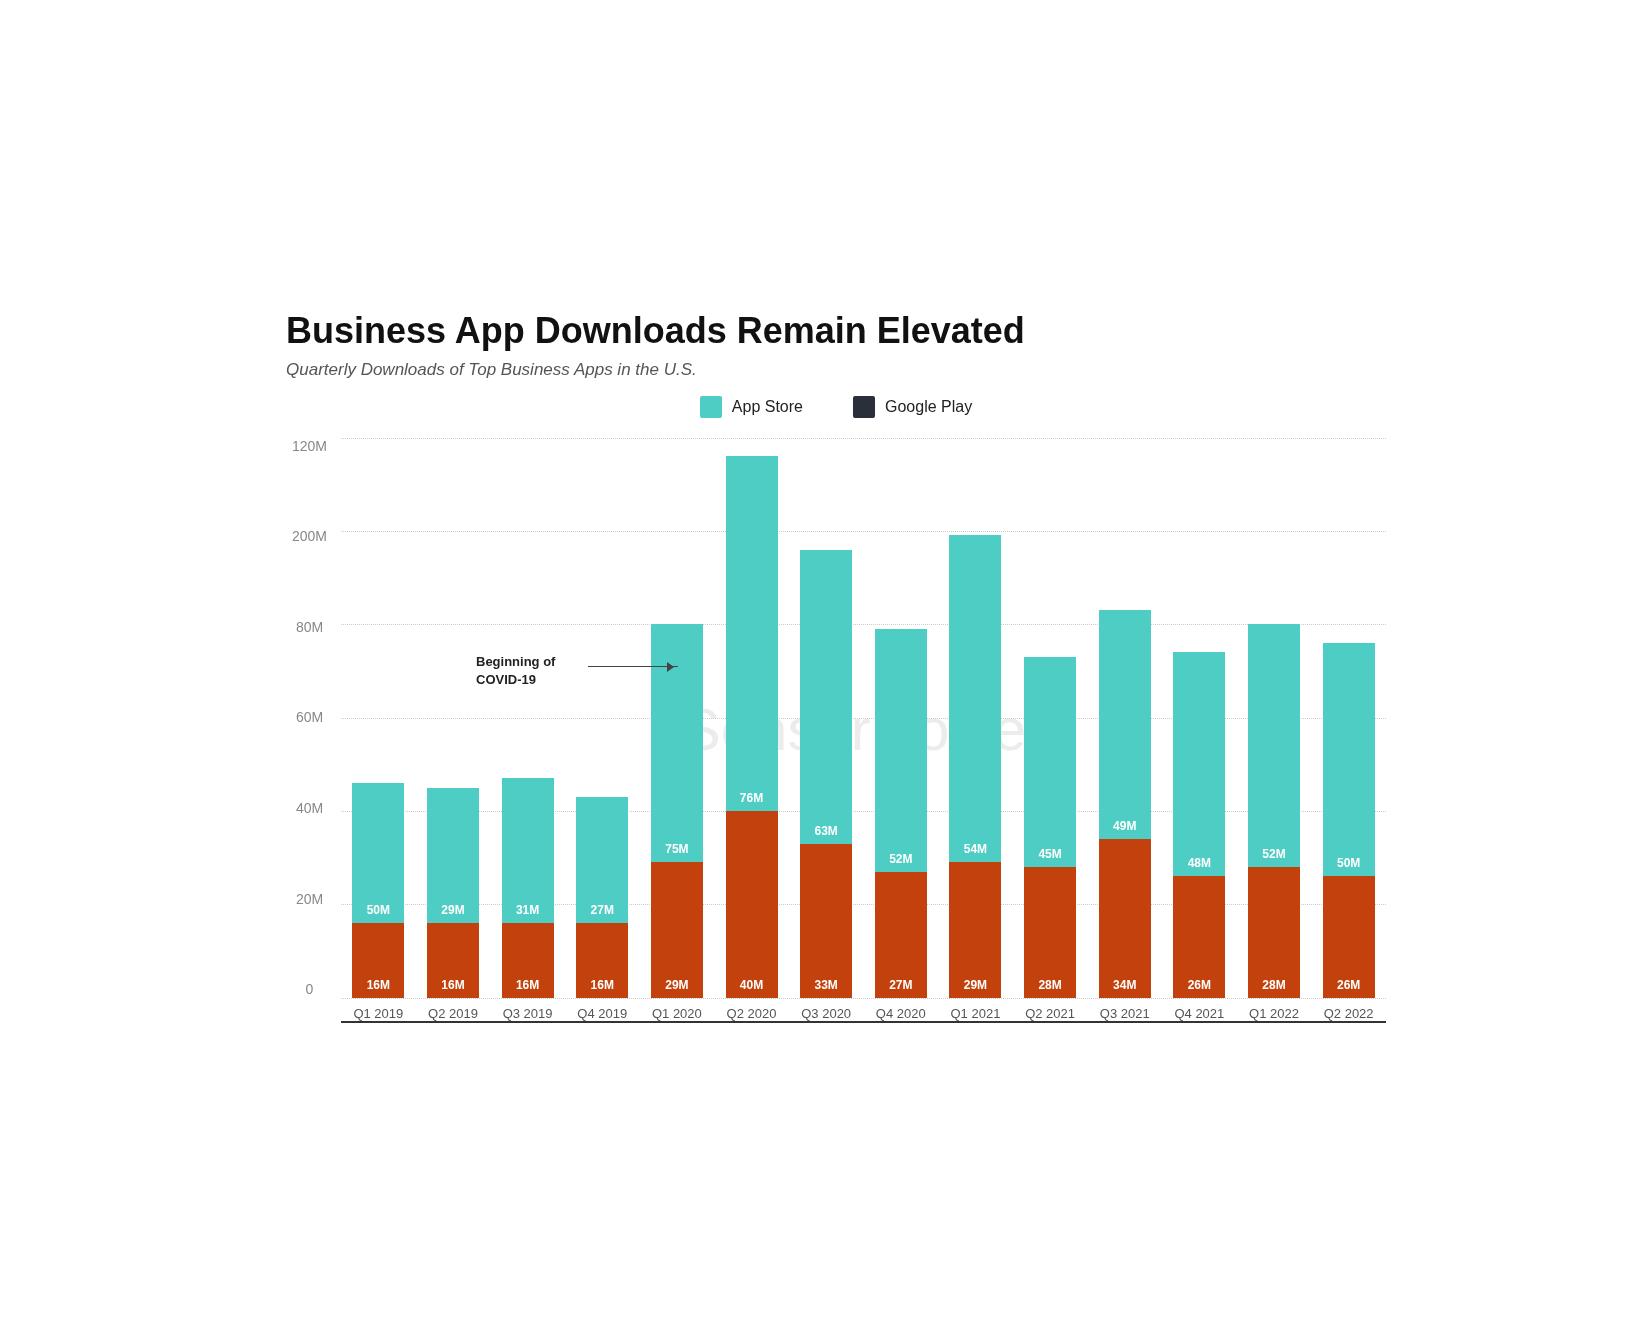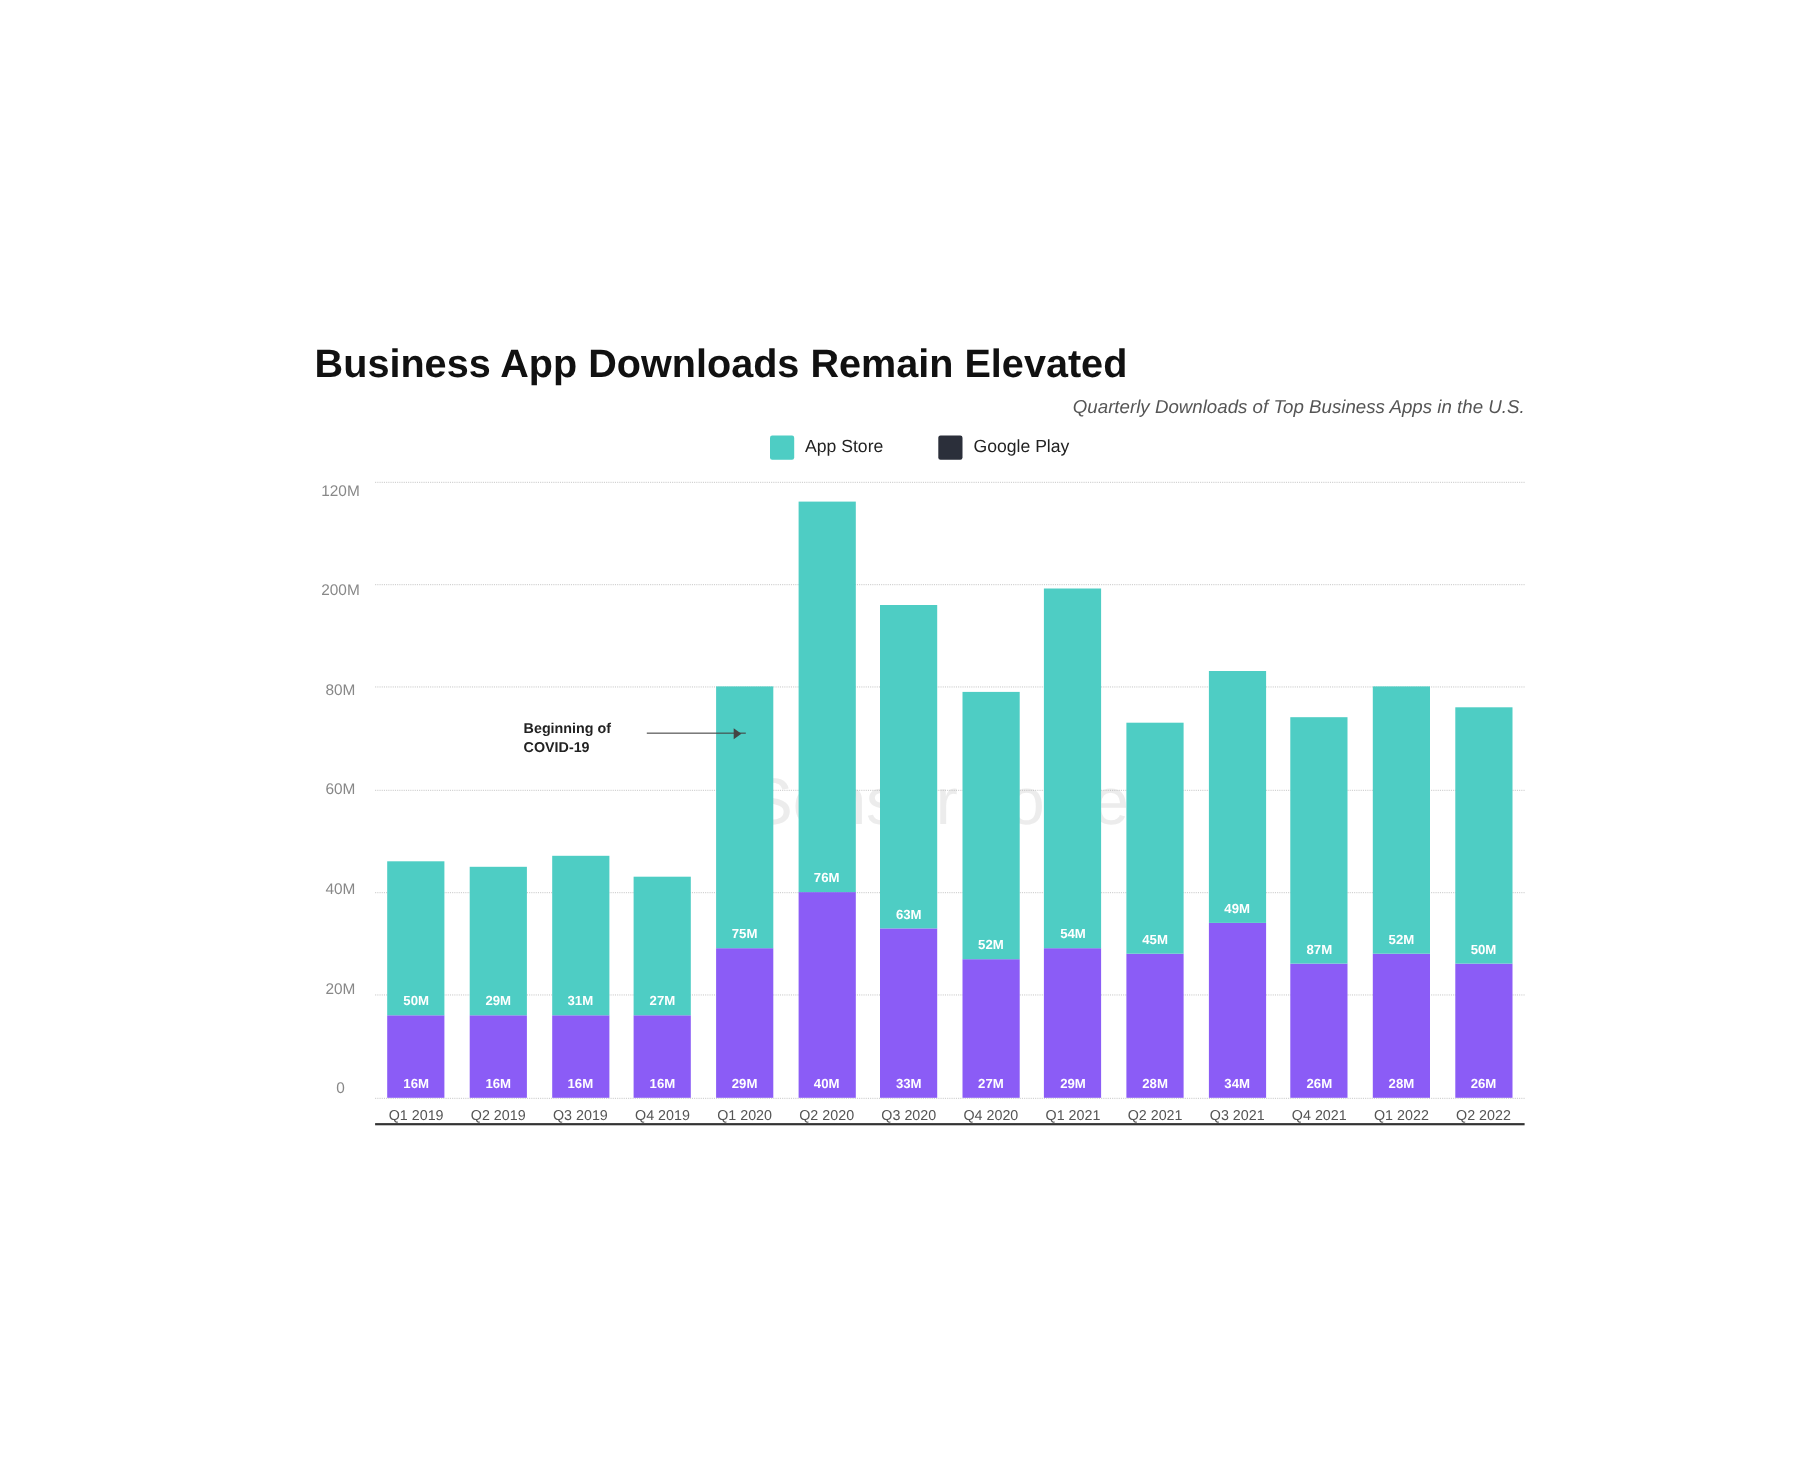--- a/index.html
+++ b/index.html
@@ -24,21 +24,20 @@
       color: #111111;
       margin-bottom: 8px;
       font-family: Arial, sans-serif;
     }
     .chart-subtitle {
       font-size: 17px;
       color: #555555;
       font-style: italic;
       margin-bottom: 16px;
       font-family: Arial, sans-serif;
-      text-align: right;
     }
     .legend {
       display: flex;
       justify-content: center;
       gap: 50px;
       margin-bottom: 20px;
     }
     .legend-item {
       display: flex;
       align-items: center;
@@ -110,21 +109,21 @@
       flex-direction: column-reverse;
       align-items: stretch;
       width: 52px;
       position: relative;
     }
     .bar-segment-teal {
       background: #4ecdc4;
       position: relative;
     }
     .bar-segment-dark {
-      background: #8b5cf6;
+      background: #c2410c;
       position: relative;
     }
     .bar-label {
       font-size: 12px;
       color: #ffffff;
       font-family: Arial, sans-serif;
       font-weight: 600;
       position: absolute;
       left: 50%;
       transform: translateX(-50%);
@@ -365,21 +364,21 @@
               </div>
             </div>
           </div>
           <div class="bar-group">
             <div class="bar-stack">
               <div class="bar-segment-dark" style="height: 121.333px;">
                 <span class="bar-label">26M</span>
                 <span class="bar-pct">-11%</span>
               </div>
               <div class="bar-segment-teal" style="height: 224px;">
-                <span class="bar-label">87M</span>
+                <span class="bar-label">48M</span>
               </div>
             </div>
           </div>
           <div class="bar-group">
             <div class="bar-stack">
               <div class="bar-segment-dark" style="height: 130.667px;">
                 <span class="bar-label">28M</span>
                 <span class="bar-pct">+8%</span>
               </div>
               <div class="bar-segment-teal" style="height: 242.667px;">

